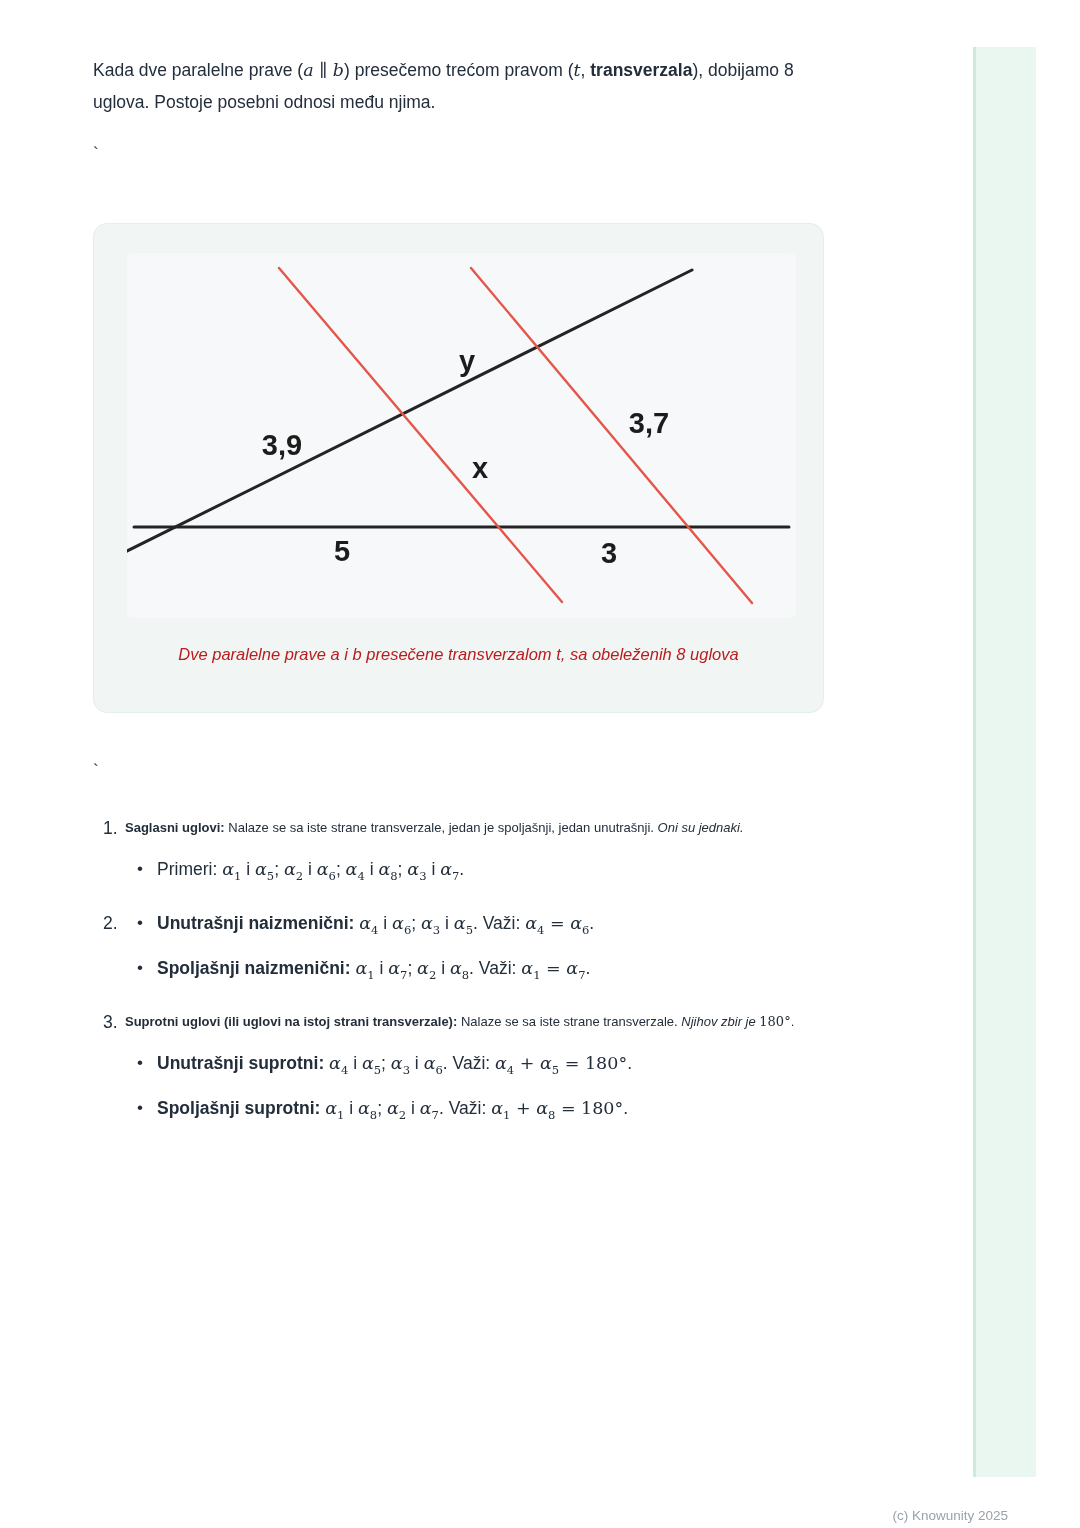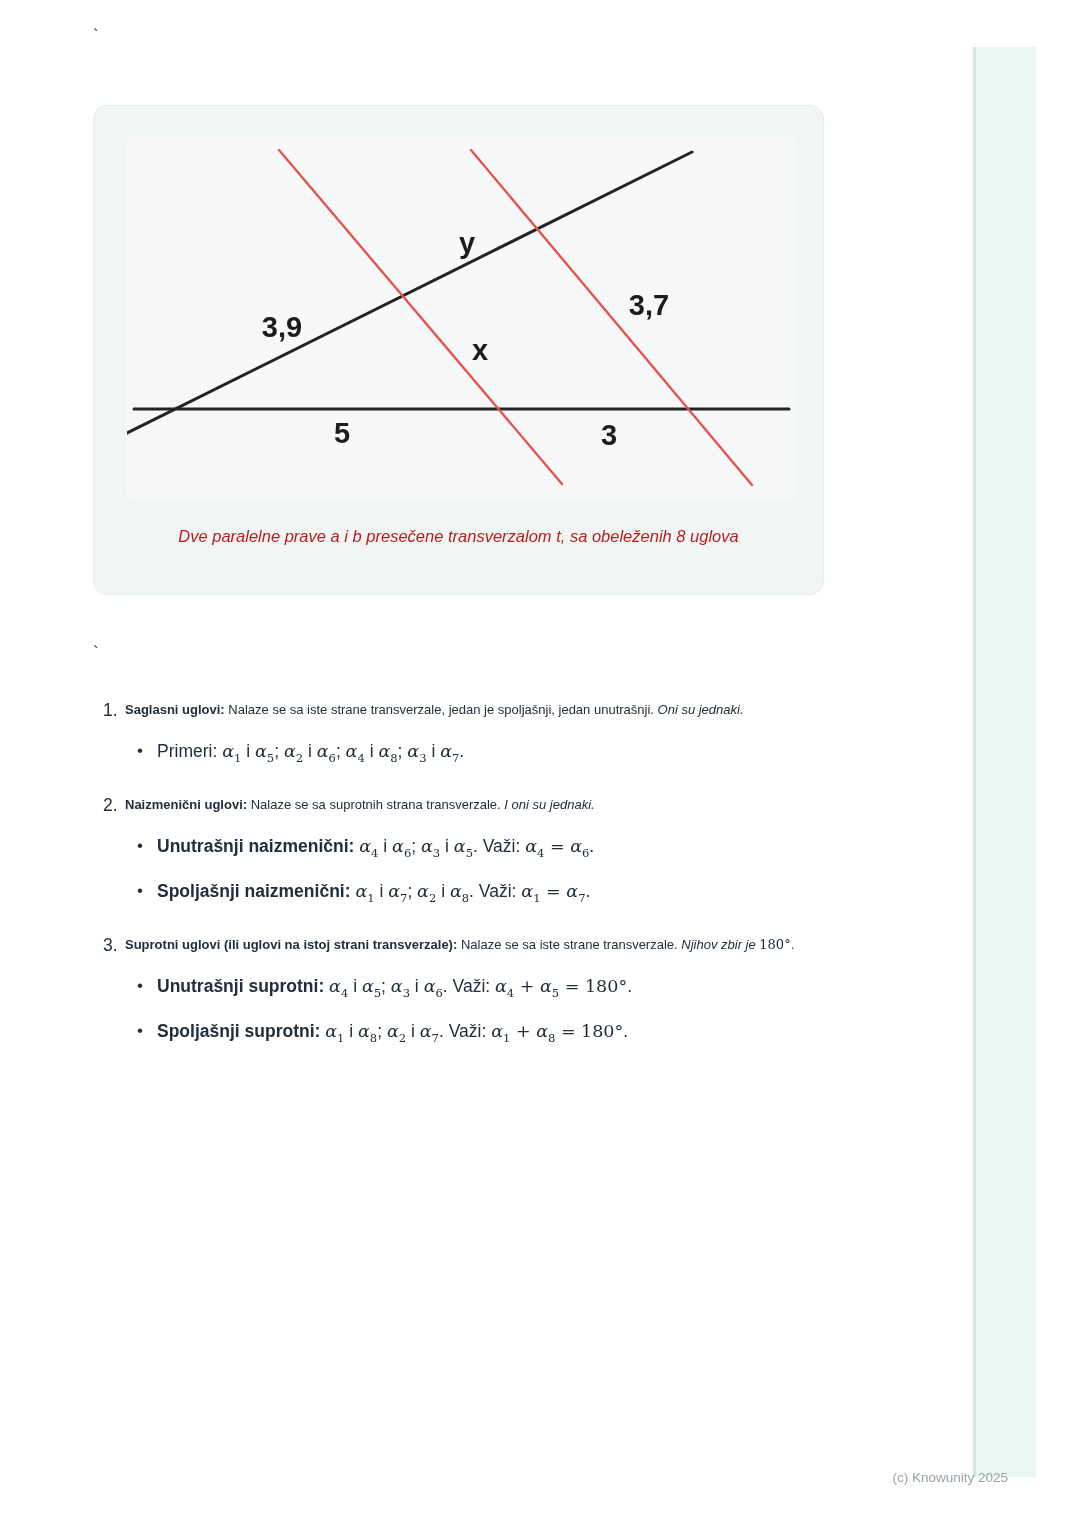--- a/index.html
+++ b/index.html
@@ -28,29 +28,30 @@
   .bullets{margin-top:9px;}
   .bullet{position:relative;padding-left:32px;font-size:17.5px;line-height:32px;margin-bottom:13px;}
   .bullet:last-child{margin-bottom:0;}
   .bullet::before{content:"\2022";position:absolute;left:12px;top:0;font-size:17px;line-height:32px;color:#232e3b;}
   
   .b{font-weight:700;}
   .i{font-style:italic;}
   .mi{font-family:"DejaVu Serif","DejaVu Sans",serif;font-style:italic;}
   .mr{font-family:"DejaVu Serif","DejaVu Sans",serif;}
   sub{font-size:0.66em;line-height:0;font-style:normal;font-family:"DejaVu Serif",serif;}
-  .footer{position:absolute;top:1470px;right:72px;font-size:13.5px;color:#9aa2ab;z-index:2;}
+  .footer{position:absolute;top:1508px;right:72px;font-size:13.5px;color:#9aa2ab;z-index:2;}
 </style>
 </head>
 <body>
 
 <div class="page">
   <div class="strip"></div>
 
   <div class="content">
+    <p class="intro"><span>Kada dve paralelne prave (</span><span class="mi">a</span><span class="mr"> ∥ </span><span class="mi">b</span><span>) presečemo trećom pravom (</span><span class="mi">t</span><span>, </span><span class="b">transverzala</span><span>), dobijamo 8 uglova. Postoje posebni odnosi među njima.</span></p>
 
     <div class="tick">`</div>
 
     <figure class="card" style="margin-left:0;margin-right:0;">
       <div class="img-area">
         <svg xmlns="http://www.w3.org/2000/svg" viewBox="0 0 669 365">
             <line x1="7" y1="274" x2="662" y2="274" stroke="#242424" stroke-width="3" stroke-linecap="round"></line>
             <line x1="-8" y1="302" x2="565" y2="17" stroke="#242424" stroke-width="3" stroke-linecap="round"></line>
             <line x1="152" y1="15" x2="435" y2="349" stroke="#e4564a" stroke-width="2.4" stroke-linecap="round"></line>
             <line x1="344" y1="15" x2="625" y2="350" stroke="#e4564a" stroke-width="2.4" stroke-linecap="round"></line>
@@ -71,21 +72,20 @@
     <div class="olist">
         <div class="item">
           <span class="num">1.</span>
           <p class="item-text"><span class="b">Saglasni uglovi:</span><span> Nalaze se sa iste strane transverzale, jedan je spoljašnji, jedan unutrašnji. </span><span class="i">Oni su jednaki.</span></p>
           <div class="bullets">
             <div class="bullet"><span>Primeri: </span><span class="mi">α<sub>1</sub></span><span> i </span><span class="mi">α<sub>5</sub></span><span>; </span><span class="mi">α<sub>2</sub></span><span> i </span><span class="mi">α<sub>6</sub></span><span>; </span><span class="mi">α<sub>4</sub></span><span> i </span><span class="mi">α<sub>8</sub></span><span>; </span><span class="mi">α<sub>3</sub></span><span> i </span><span class="mi">α<sub>7</sub></span><span>.</span></div>
           </div>
         </div>
         <div class="item">
           <span class="num">2.</span>
-          <p class="item-text"><span class="b">Naizmenični uglovi:</span><span> Nalaze se sa suprotnih strana transverzale. </span><span class="i">I oni su jednaki.</span></p>
           <div class="bullets">
             <div class="bullet"><span class="b">Unutrašnji naizmenični: </span><span class="mi">α<sub>4</sub></span><span> i </span><span class="mi">α<sub>6</sub></span><span>; </span><span class="mi">α<sub>3</sub></span><span> i </span><span class="mi">α<sub>5</sub></span><span>. Važi: </span><span class="mi">α<sub>4</sub></span><span class="mr"> = </span><span class="mi">α<sub>6</sub></span><span>.</span></div>
             <div class="bullet"><span class="b">Spoljašnji naizmenični: </span><span class="mi">α<sub>1</sub></span><span> i </span><span class="mi">α<sub>7</sub></span><span>; </span><span class="mi">α<sub>2</sub></span><span> i </span><span class="mi">α<sub>8</sub></span><span>. Važi: </span><span class="mi">α<sub>1</sub></span><span class="mr"> = </span><span class="mi">α<sub>7</sub></span><span>.</span></div>
           </div>
         </div>
         <div class="item">
           <span class="num">3.</span>
           <p class="item-text"><span class="b">Suprotni uglovi (ili uglovi na istoj strani transverzale):</span><span> Nalaze se sa iste strane transverzale. </span><span class="i">Njihov zbir je </span><span class="mr">180°</span><span>.</span></p>
           <div class="bullets">
             <div class="bullet"><span class="b">Unutrašnji suprotni: </span><span class="mi">α<sub>4</sub></span><span> i </span><span class="mi">α<sub>5</sub></span><span>; </span><span class="mi">α<sub>3</sub></span><span> i </span><span class="mi">α<sub>6</sub></span><span>. Važi: </span><span class="mi">α<sub>4</sub></span><span class="mr"> + </span><span class="mi">α<sub>5</sub></span><span class="mr"> = 180°</span><span>.</span></div>

